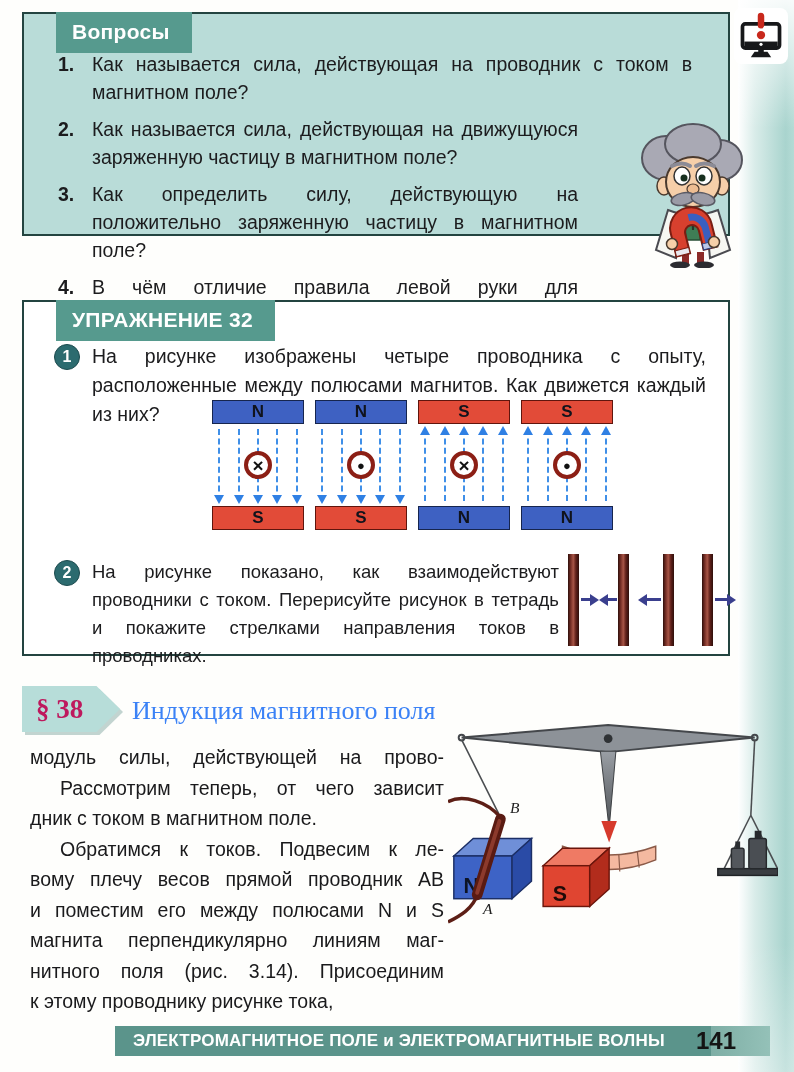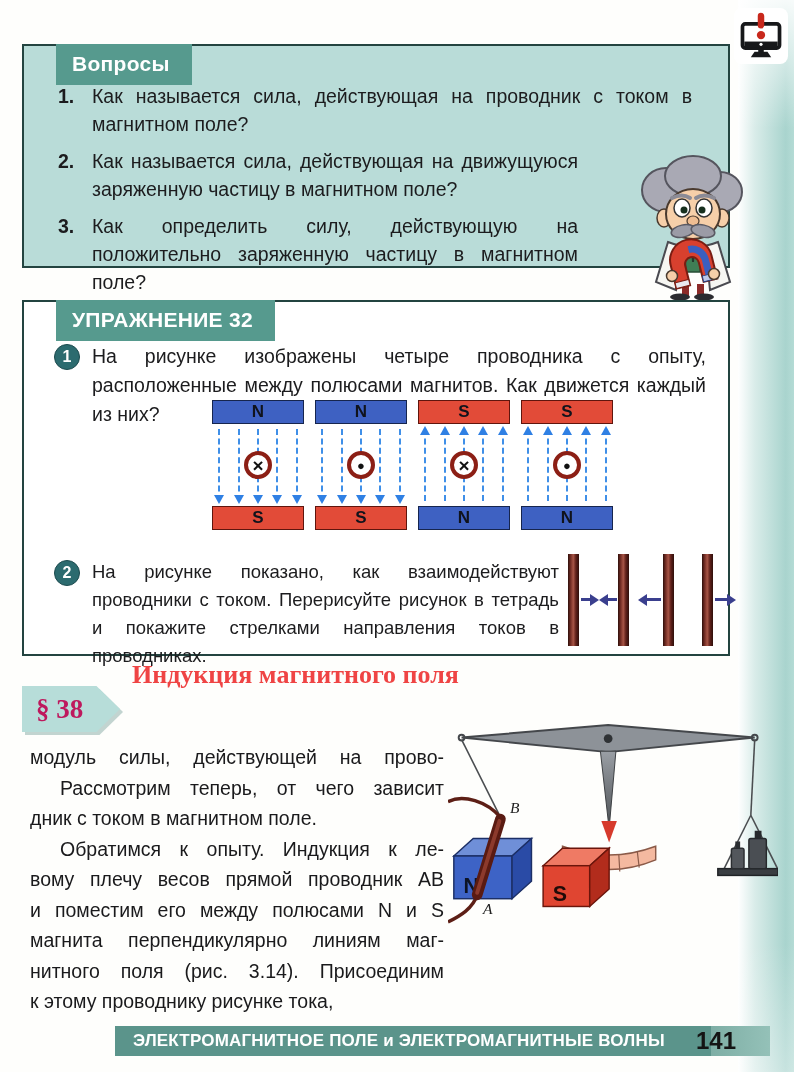--- a/index.html
+++ b/index.html
@@ -18,21 +18,21 @@
     content:""; position:absolute; inset:0;
     background:linear-gradient(180deg,rgba(255,255,255,.9) 0%,rgba(255,255,255,0) 12%,rgba(255,255,255,0) 88%,rgba(255,255,255,.35) 100%);
   }
   
   .icon-box{
     position:absolute; top:8px; right:6px; width:54px; height:56px;
     background:#ffffff; border-radius:8px; display:flex; align-items:center; justify-content:center;
   }
   
   .tbox{ position:absolute; left:22px; width:708px; border:2px solid #234440; }
-  .q-box{ top:44px; height:224px; background:#b9dcd8; }
+  .q-box{ top:12px; height:224px; background:#b9dcd8; }
   .ex-box{ top:300px; height:356px; background:#ffffff; }
   .badge{
     position:absolute; top:-2px; left:32px; background:#569a8e; color:#ffffff;
     font-weight:bold; font-size:21px; padding:8px 22px 9px 16px; letter-spacing:.3px;
   }
   
   .q-list{ position:absolute; top:36px; left:34px; right:26px; }
   .q-item{ display:flex; gap:12px; margin-bottom:9px; }
   .q-num{ font-weight:bold; font-size:19.5px; line-height:28px; width:22px; flex-shrink:0; }
   .q-text{ font-size:19.5px; line-height:28px; text-align:justify; }
@@ -89,22 +89,22 @@
   .a2l{left:83px;width:14px;} .a2r{left:151px;width:12px;}
   
   .sec-badge{
     position:absolute; left:22px; top:686px; width:98px; height:46px;
     background:#b7ddd9; clip-path:polygon(0 0,76% 0,100% 50%,76% 100%,0 100%);
     display:flex; align-items:center; padding-left:14px;
     font-family:"Liberation Serif","DejaVu Serif",serif; font-weight:bold; font-size:27px; color:#be185d;
   }
   .sec-badge-wrap{ position:absolute; left:0; top:0; filter:drop-shadow(3px 3px 0 #c2d4d0); }
   .sec-title{
-    position:absolute; left:132px; top:660px;
-    font-family:"Liberation Serif","DejaVu Serif",serif; font-weight:bold; font-size:26px; color:#ef4444;
+    position:absolute; left:132px; top:696px;
+    font-family:"Liberation Serif","DejaVu Serif",serif; font-weight:normal; font-size:26px; color:#3b82f6;
   }
   
   .body-col{ position:absolute; left:30px; top:742px; width:414px; font-size:19.5px; color:#1a1a1c; }
   .bl{ line-height:30.5px; text-align:justify; text-align-last:justify; white-space:nowrap; }
   .bl.jend{ text-align-last:left; white-space:normal; }
   .bl.ind{ text-indent:30px; }
   
   .fig{ position:absolute; left:448px; top:710px; width:330px; height:226px; }
   .fig-cap{
     position:absolute; left:452px; top:940px; width:316px; text-align:center;
@@ -298,21 +298,21 @@
 
   <div class="sec-badge-wrap">
     <div class="sec-badge">§ 38</div>
   </div>
   <h1 class="sec-title">Индукция магнитного поля</h1>
 
   <div class="body-col">
     <div class="bl">модуль силы, действующей на прово-</div>
     <div class="bl ind">Рассмотрим теперь, от чего зависит</div>
     <div class="bl jend">дник с током в магнитном поле.</div>
-    <div class="bl ind">Обратимся к опыту. Индукция к ле-</div>
+    <div class="bl ind">Обратимся к токов. Подвесим к ле-</div>
     <div class="bl">вому плечу весов прямой проводник АВ</div>
     <div class="bl">и поместим его между полюсами N и S</div>
     <div class="bl">магнита перпендикулярно линиям маг-</div>
     <div class="bl">нитного поля (рис. 3.14). Присоединим</div>
     <div class="bl jend">к этому проводнику рисунке тока,</div>
   </div>
 
   <div class="fig">
     <svg width="330" height="226" viewBox="0 0 340 228">
       <defs>

